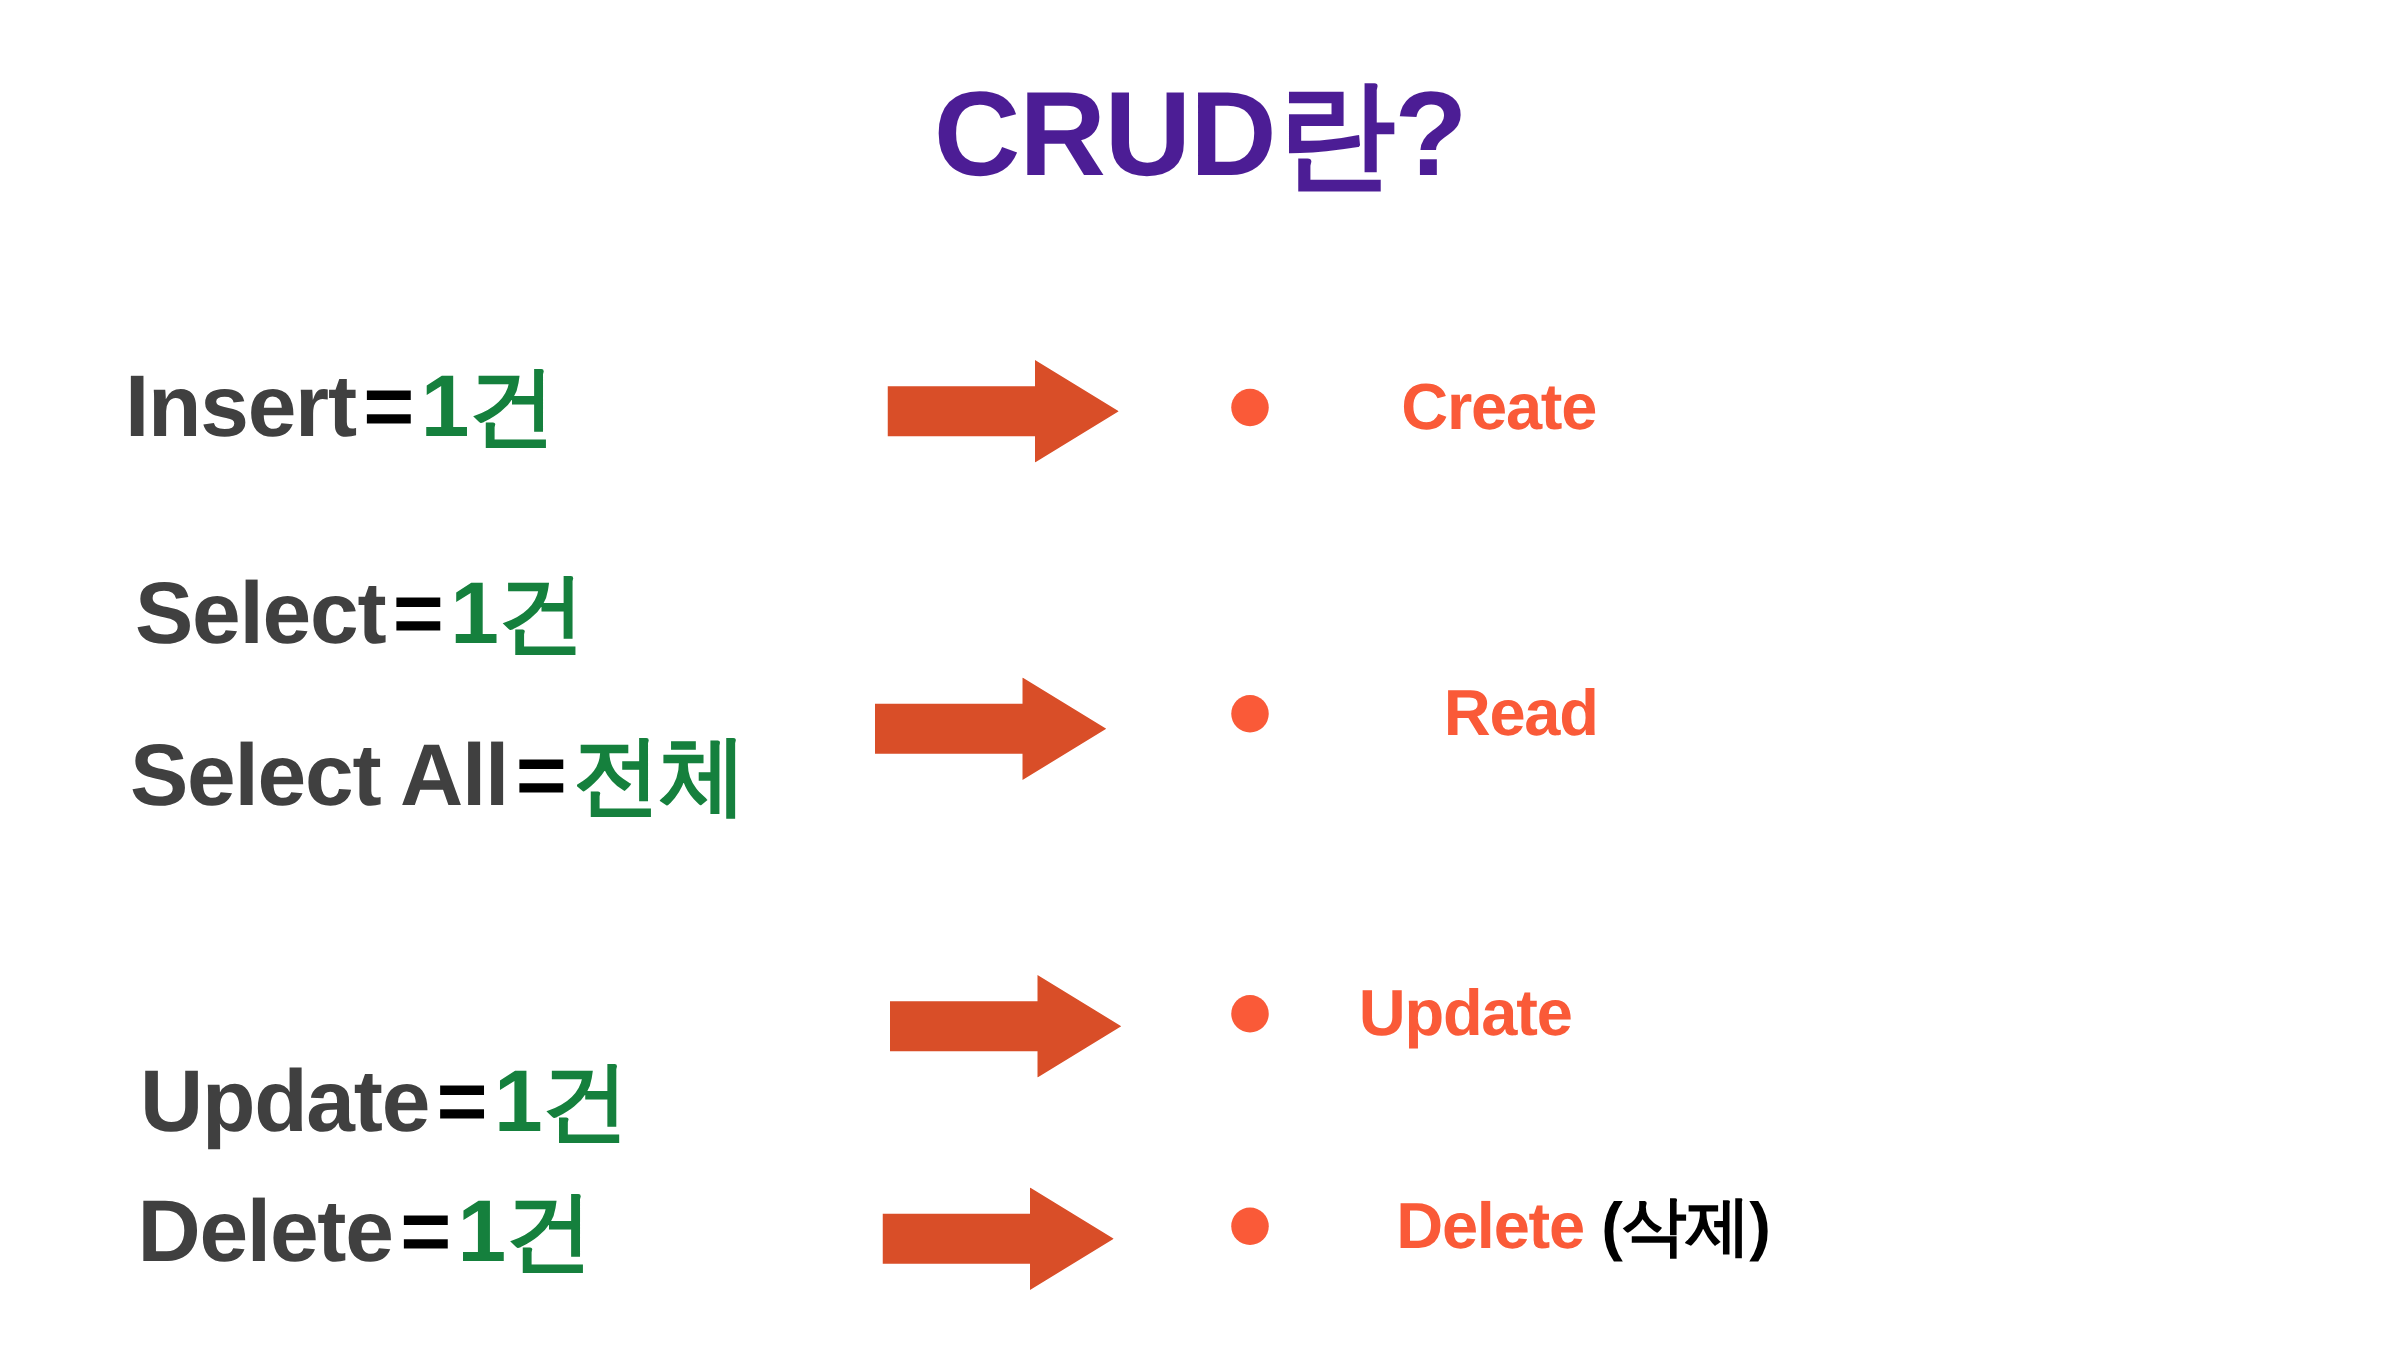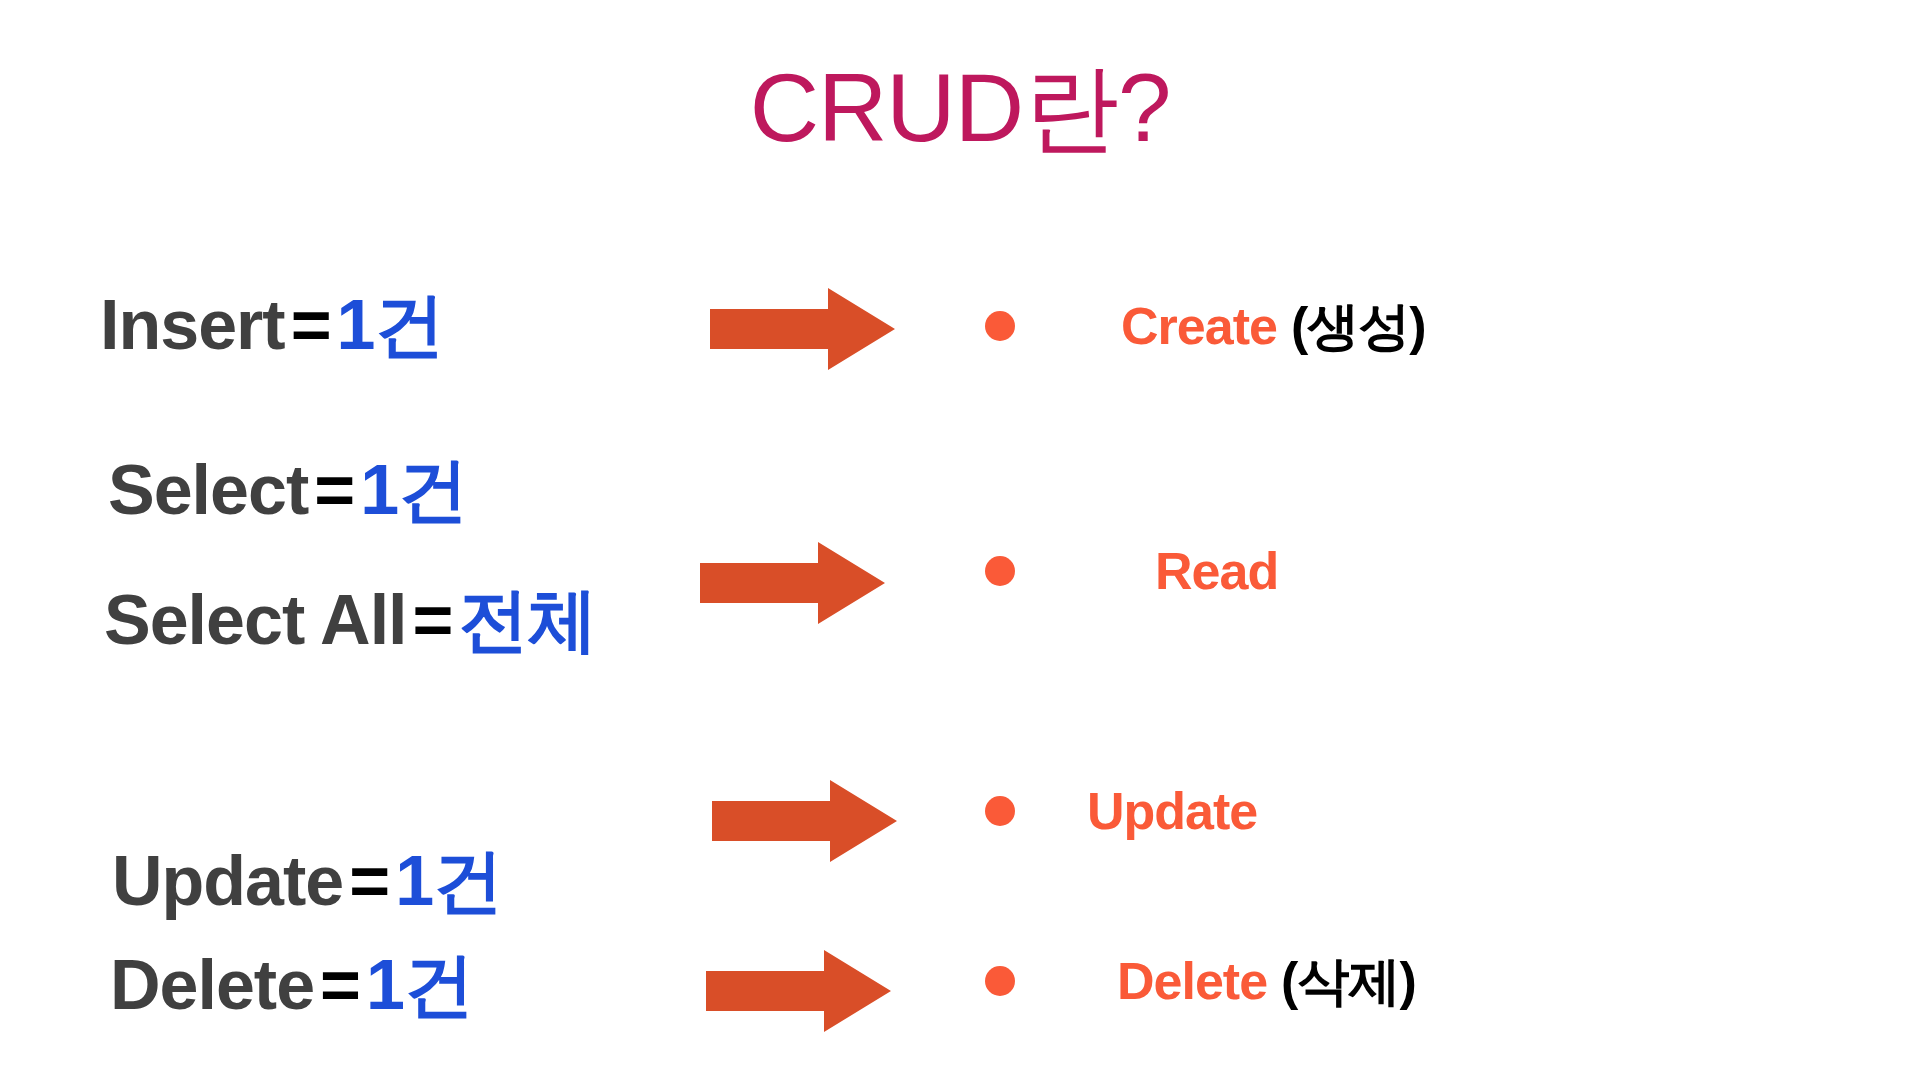--- a/index.html
+++ b/index.html
@@ -23,39 +23,39 @@
 
   
   #title {
     position: absolute;
     left: 0;
     right: 0;
     top: 58px;
     text-align: center;
     font-size: 96px;
     line-height: 1.05;
-    font-weight: 400;
+    font-weight: 700;
     letter-spacing: -1px;
-    color: #be185d;
+    color: #4c1d95;
     white-space: nowrap;
   }
 
   
   .left-row {
     position: absolute;
     white-space: nowrap;
     font-weight: 900;
     font-size: 70px;
     line-height: 1;
     color: #000000;
     letter-spacing: -1px;
   }
   .left-row .op { color: #404040; }
   .left-row .eq { color: #000000; padding: 0 6px; }
-  .left-row .qty { color: #1d4ed8; }
+  .left-row .qty { color: #15803d; }
 
   #left-insert    { left: 100px; top: 290px; }
   #left-select    { left: 108px; top: 455px; }
   #left-selectall { left: 104px; top: 585px; }
   #left-update    { left: 112px; top: 810px; margin-top: 36px; }
   #left-delete    { left: 110px; top: 950px; }
 
   
   .arrow {
     position: absolute;
@@ -145,21 +145,20 @@
   <div class="arrow" id="arrow-delete">
     <svg viewBox="0 0 185 82" preserveAspectRatio="none" aria-hidden="true">
       <polygon points="0,21 118,21 118,0 185,41 118,82 118,61 0,61" fill="#D94E28"></polygon>
     </svg>
   </div>
 
   <div class="right-row" id="right-create">
     <span class="bullet"></span>
     <span class="gap-a"></span>
     <span class="en">Create</span>
-    <span class="ko">(생성)</span>
   </div>
 
   <div class="right-row" id="right-read">
     <span class="bullet"></span>
     <span class="gap-a"></span>
     <span class="en">Read</span>
   </div>
 
   <div class="right-row" id="right-update">
     <span class="bullet"></span>

